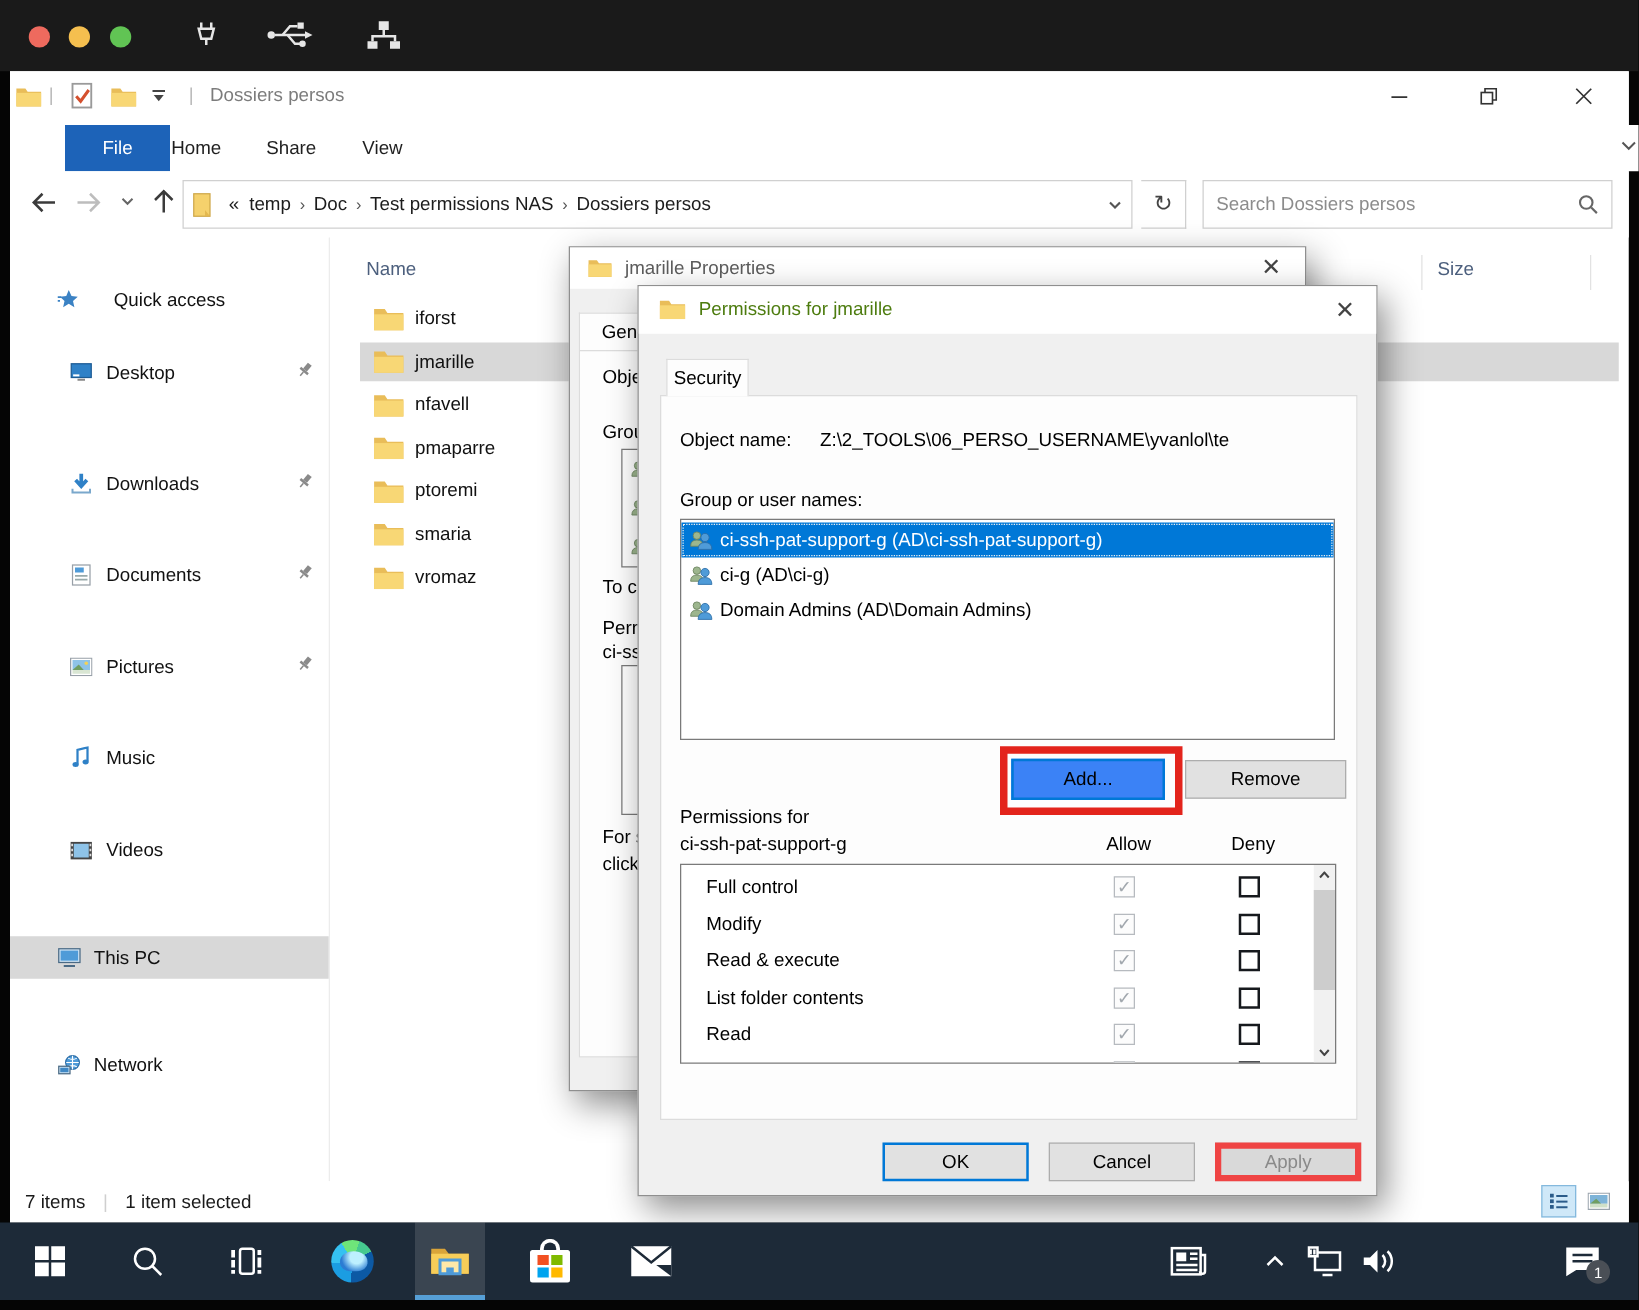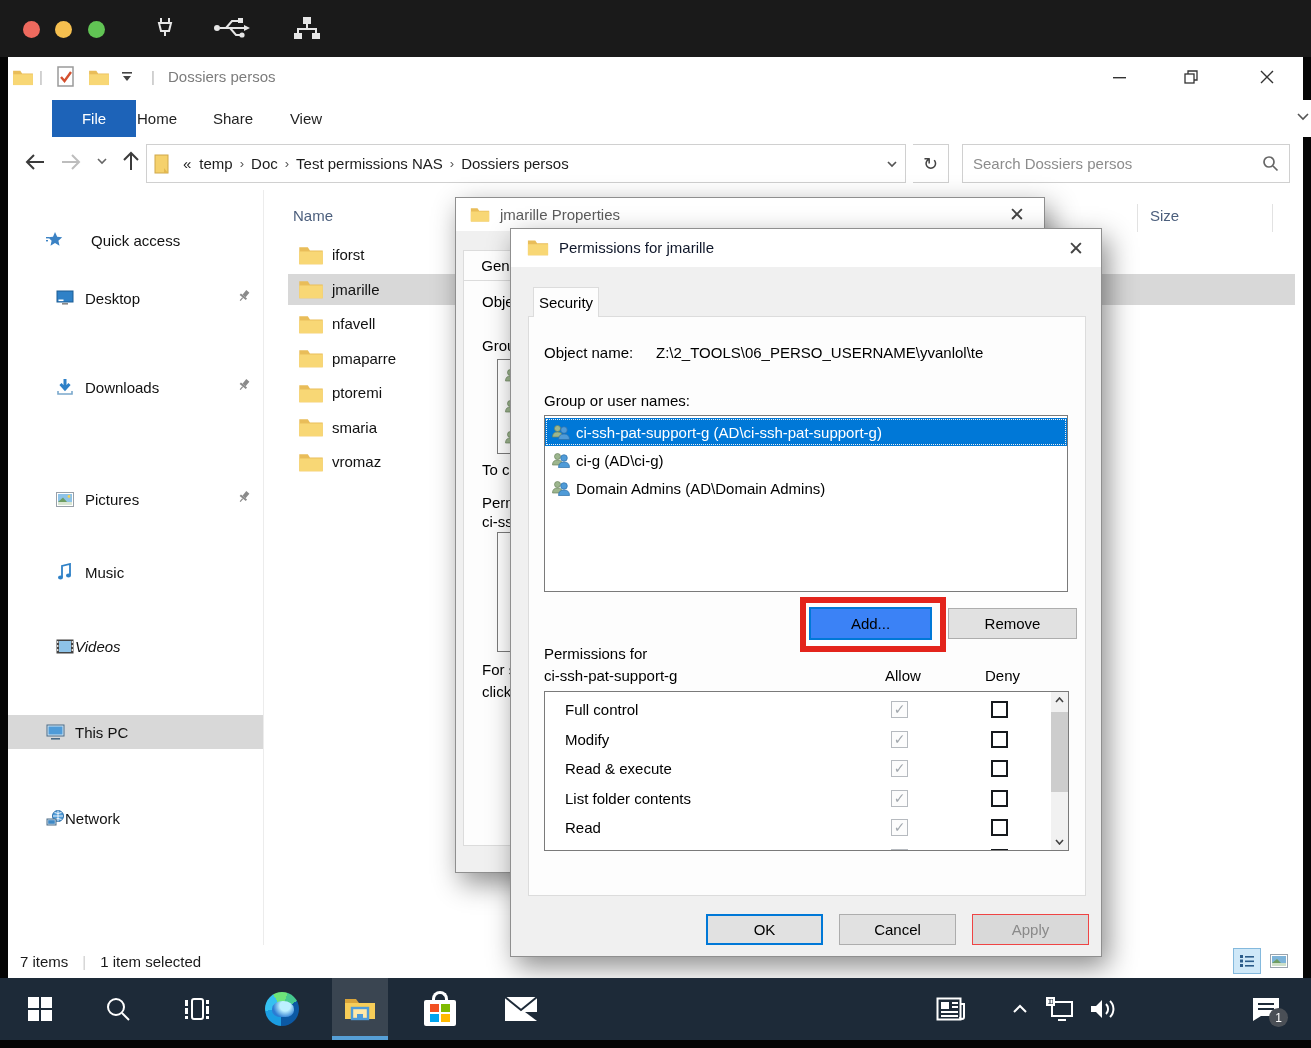--- a/index.html
+++ b/index.html
@@ -47,33 +47,33 @@
   .folder-row .fic{margin:0 8px 0 10px;}
   .row-sel{background:#d8d8d8;}
 
   
   #statusbar{left:0;top:888px;width:100%;height:33px;background:#fff;display:flex;align-items:center;font-size:15px;color:#1a1a1a;}
   .view-btn{position:absolute;width:28px;height:26px;top:3px;display:flex;align-items:center;justify-content:center;}
   .view-btn.active{background:#cfe8f8;border:1px solid #84b9dd;}
 
   
   .dialog{background:#f0f0f0;border:1px solid #8f8f8f;box-shadow:6px 10px 26px rgba(0,0,0,.45);}
-  .dlg-title{font-size:15px;color:#0f172a;}
+  .dlg-title{font-size:15px;color:#4d7c0f;}
   .closeX{font-size:19px;color:#444;display:flex;align-items:center;justify-content:center;width:26px;height:26px;}
   .tab{background:#fdfdfd;border:1px solid #dcdcdc;border-bottom:none;font-size:15px;color:#000;display:flex;align-items:center;justify-content:center;}
   .tabpage{background:#fdfdfd;border:1px solid #dcdcdc;}
   .dlabel{font-size:15px;color:#000;white-space:nowrap;}
   .listbox{background:#fff;border:1px solid #7a7a7a;overflow:hidden;}
   .grp-row{height:28px;display:flex;align-items:center;font-size:15px;color:#000;padding-left:6px;white-space:nowrap;}
   .grp-row .gic{margin-right:5px;}
   .grp-sel{background:#0078d7;color:#fff;outline:1px dotted #f0f0f0;outline-offset:-2px;}
   .btn{font-size:15px;color:#000;background:#e1e1e1;border:1px solid #adadad;display:flex;align-items:center;justify-content:center;}
   .btn.focus{border:2px solid #0078d7;}
   .btn.lightblue{background:#3b82f6;}
-  .btn.disabled{background:#d9d9d9;border:1px solid #ef4444;color:#8a8a8a;}
+  .btn.disabled{background:#d9d9d9;border:5px solid #ef4444;color:#8a8a8a;}
   .perm-row{height:29.5px;display:flex;align-items:center;position:relative;}
   .perm-name{position:absolute;left:20px;font-size:15px;color:#000;white-space:nowrap;}
   .cb{width:17px;height:17px;position:absolute;top:6px;}
   .cb-allow{left:346px;border:1px solid #b6babf;background:#fcfcfc;color:#a2a8ae;font-size:14px;line-height:15px;text-align:center;font-weight:bold;}
   .cb-deny{left:446px;border:2px solid #16191d;background:#fff;}
   #perm-scroll{position:absolute;right:0;top:0;width:17px;height:100%;background:#f1f1f1;}
   .scr-arrow{position:absolute;left:0;width:17px;height:16px;display:flex;align-items:center;justify-content:center;color:#505050;font-size:11px;}
   #scr-thumb{position:absolute;left:0;top:20px;width:17px;height:80px;background:#cdcdcd;}
   #red-annotation{border:6px solid #e3241c;background:transparent;z-index:5;}
 
@@ -281,20 +281,40 @@
           </span>
         </div>
         <div class="sb-row abs" style="left: 0px; top: 112px; width: 255px;">
           <span class="sb-ic" style="margin-left: 47px;">
             <svg width="18" height="18" viewBox="0 0 18 18">
               <path d="M9 1 v9 M4.5 6 L9 11 l4.5 -5" fill="none" stroke="#2f81c7" stroke-width="3"></path>
               <path d="M2 13 v3 h14 v-3" fill="none" stroke="#7aa8cc" stroke-width="1.6"></path>
             </svg>
           </span>
           <span style="margin-left: 10px;">Downloads</span>
+          <span class="sb-pin">
+            <svg width="14" height="14" viewBox="0 0 14 14">
+              <g transform="rotate(40 7 7)" fill="#8a8a8a">
+                <rect x="5" y="1" width="4" height="6"></rect>
+                <rect x="3" y="7" width="8" height="2"></rect>
+                <rect x="6.4" y="9" width="1.2" height="4"></rect>
+              </g>
+            </svg>
+          </span>
+        </div>
+        <div class="sb-row abs" style="left: 0px; top: 151px; width: 255px;">
+          <span class="sb-ic" style="margin-left: 47px;">
+            <svg width="16" height="18" viewBox="0 0 16 18">
+              <rect x="1" y="1" width="14" height="16" fill="#fff" stroke="#98a0a8"></rect>
+              <rect x="3" y="3" width="7" height="4" fill="#4f9bd8"></rect>
+              <rect x="3" y="9" width="10" height="1.4" fill="#9aa"></rect>
+              <rect x="3" y="12" width="10" height="1.4" fill="#9aa"></rect>
+            </svg>
+          </span>
+          <span style="margin-left: 10px;">Documents</span>
           <span class="sb-pin">
             <svg width="14" height="14" viewBox="0 0 14 14">
               <g transform="rotate(40 7 7)" fill="#8a8a8a">
                 <rect x="5" y="1" width="4" height="6"></rect>
                 <rect x="3" y="7" width="8" height="2"></rect>
                 <rect x="6.4" y="9" width="1.2" height="4"></rect>
               </g>
             </svg>
           </span>
         </div>
@@ -337,42 +357,42 @@
               <g fill="#ddd">
                 <rect x="1" y="2" width="1.4" height="2"></rect>
                 <rect x="1" y="6" width="1.4" height="2"></rect>
                 <rect x="1" y="10" width="1.4" height="2"></rect>
                 <rect x="15.6" y="2" width="1.4" height="2"></rect>
                 <rect x="15.6" y="6" width="1.4" height="2"></rect>
                 <rect x="15.6" y="10" width="1.4" height="2"></rect>
               </g>
             </svg>
           </span>
-          <span style=" font-style: italic;">Videos</span>
+          <span style="margin-left: 10px;">Videos</span>
         </div>
         <div class="sb-row abs sb-sel" style="left: 0px; top: 321px; width: 255px;">
           <span class="sb-ic" style="margin-left: 37px;">
             <svg width="19" height="17" viewBox="0 0 19 17">
               <rect x="1" y="1" width="17" height="11" fill="#cfe4f5" stroke="#4a6a85"></rect>
               <rect x="2.5" y="2.5" width="14" height="8" fill="#4f9bd8"></rect>
               <rect x="5" y="14" width="9" height="1.6" fill="#4a6a85"></rect>
             </svg>
           </span>
           <span style="margin-left: 10px;">This PC</span>
         </div>
         <div class="sb-row abs" style="left: 0px; top: 373px; width: 255px;">
           <span class="sb-ic" style="margin-left: 37px;">
             <svg width="19" height="17" viewBox="0 0 19 17">
               <circle cx="12" cy="6" r="5.5" fill="#4f9bd8" stroke="#2c6ea8"></circle>
               <path d="M7 6 h10 M12 0.5 v11 M8.5 2.5 q3.5 2 7 0 M8.5 9.5 q3.5 -2 7 0" fill="none" stroke="#fff" stroke-width="0.9"></path>
               <rect x="1" y="9" width="9" height="6" fill="#cfe4f5" stroke="#4a6a85"></rect>
               <rect x="2.2" y="10.2" width="6.6" height="3.6" fill="#3f88c5"></rect>
             </svg>
           </span>
-          <span style="margin-left: 0;">Network</span>
+          <span style="margin-left: 10px;">Network</span>
         </div>
       </div>
     <div id="sb-divider" class="abs"></div>
 
     <div class="abs colhdr" style="left:285px;top:150px;">Name</div>
     <div class="abs colhdr" style="left:1142px;top:150px;">Size</div>
     <div class="abs colsep" style="left:1129px;"></div>
     <div class="abs colsep" style="left:1264px;"></div>
     <div id="folders" class="abs" style="left:0;top:0;width:100%;height:100%;">
         <div class="folder-row" style="top: 182px;">

